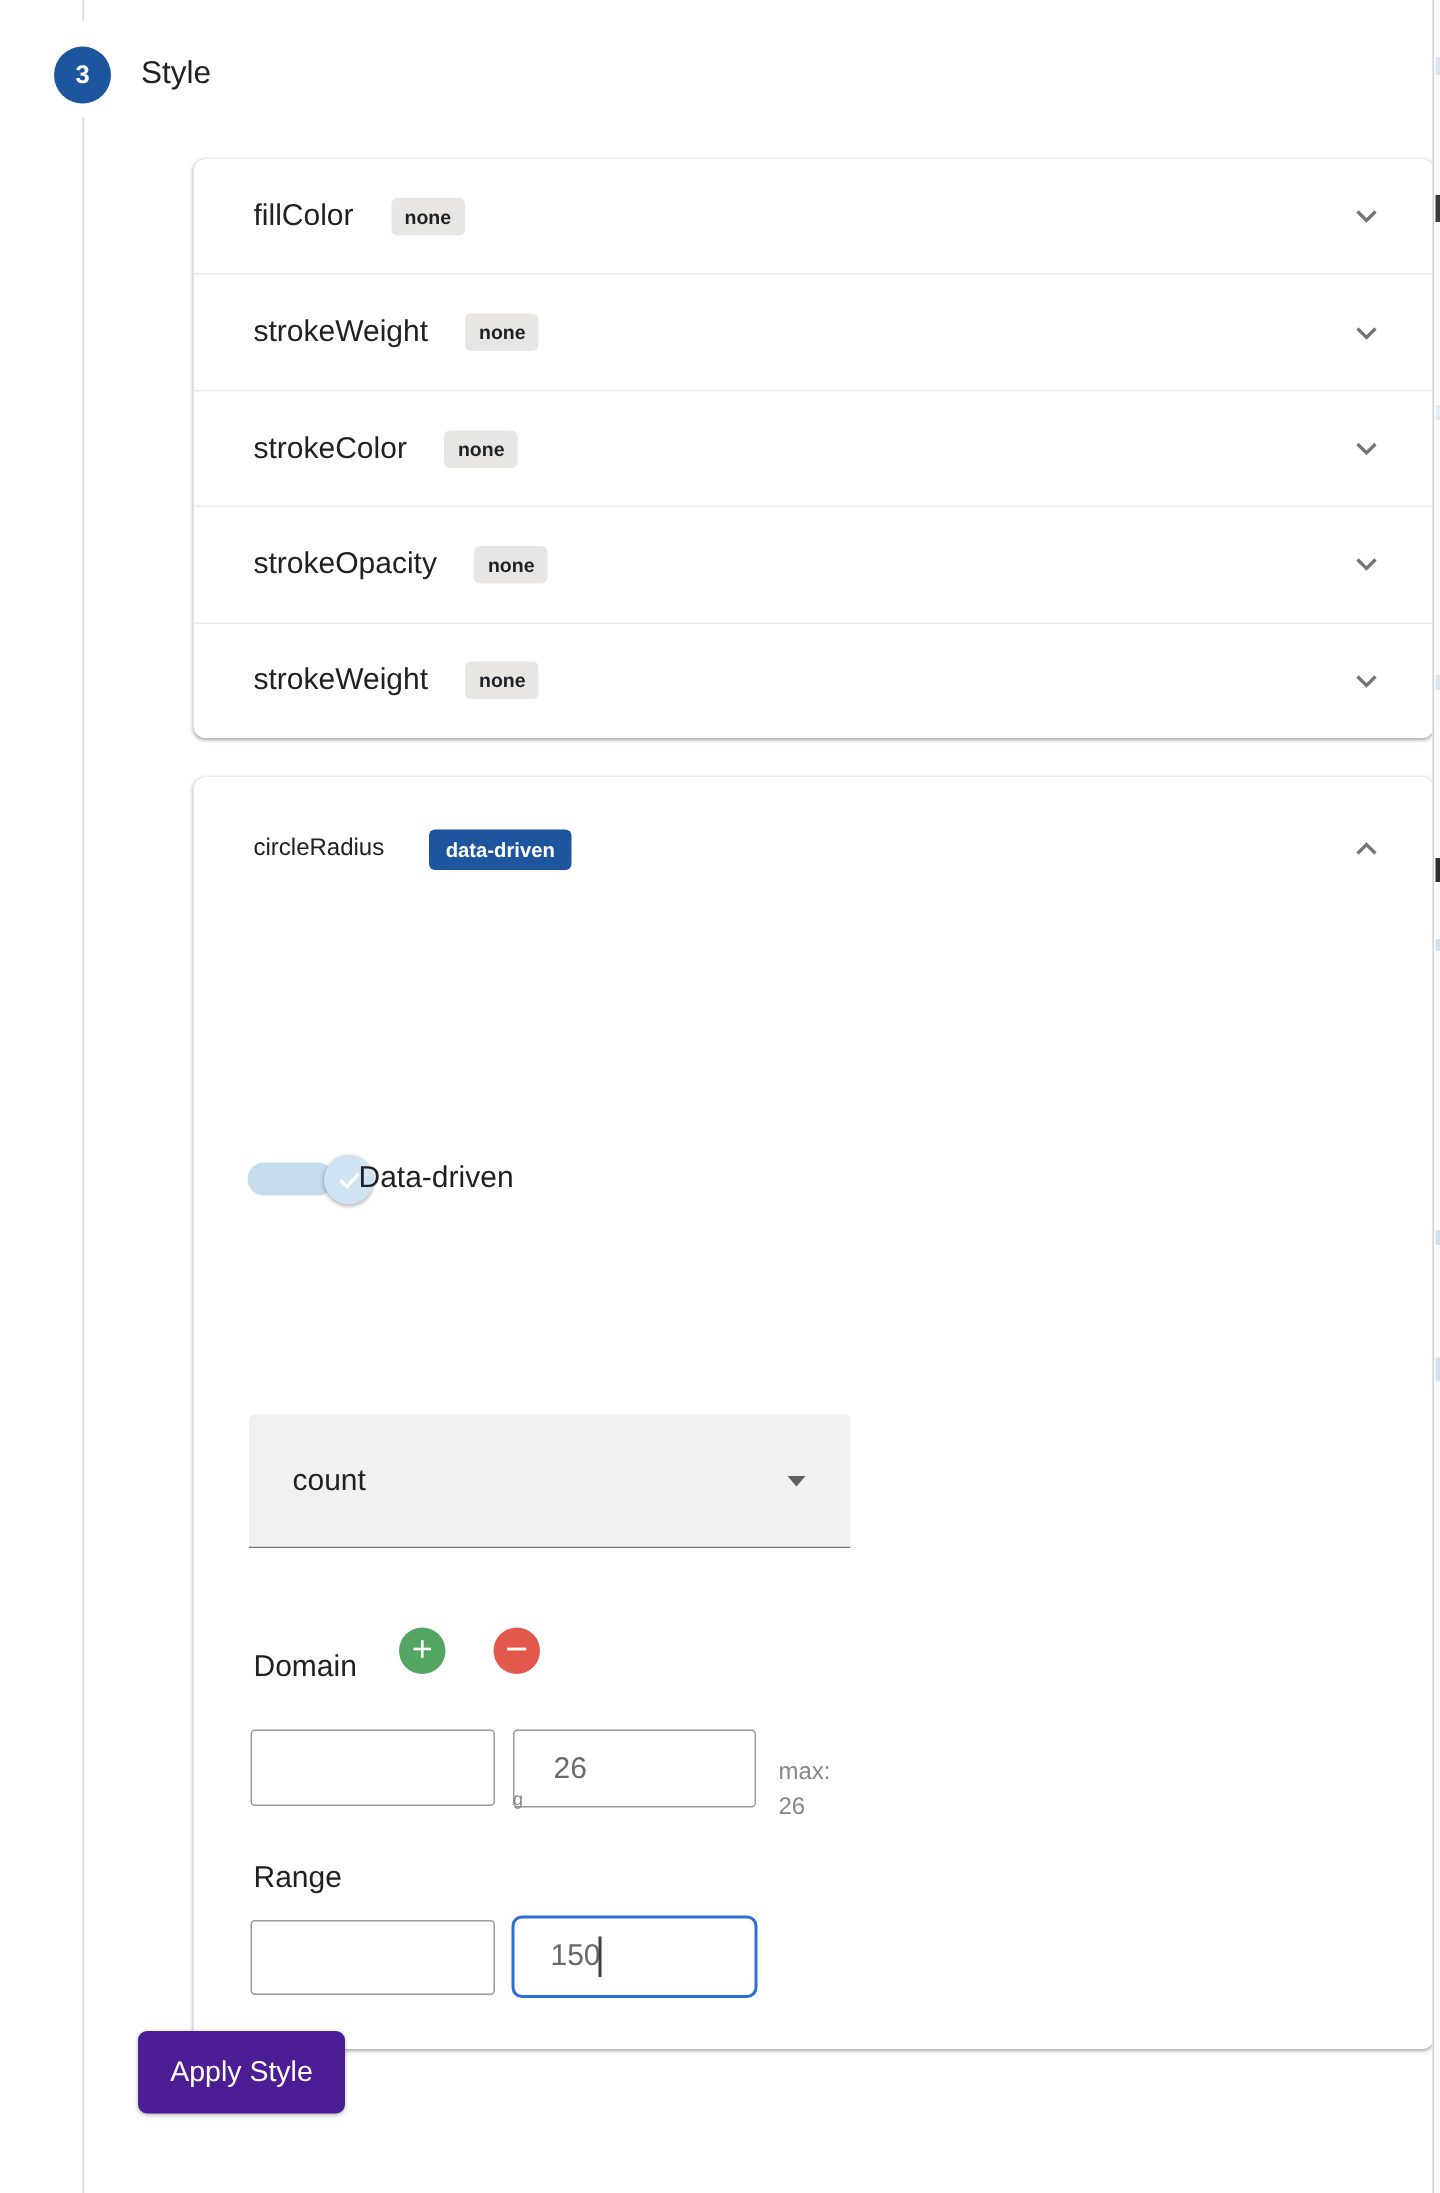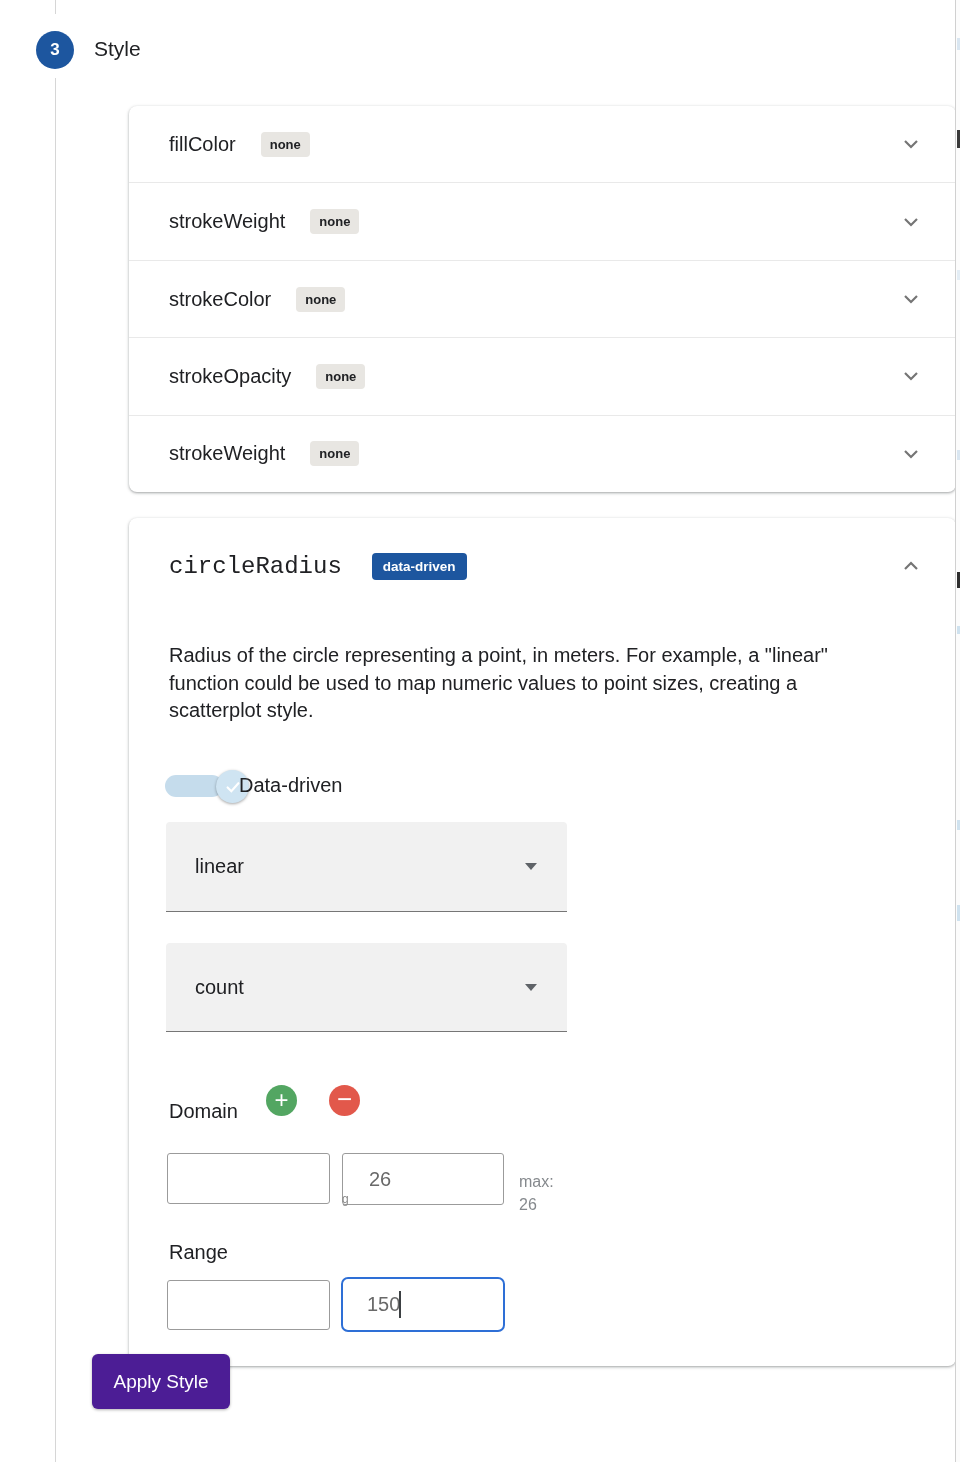--- a/index.html
+++ b/index.html
@@ -41,21 +41,21 @@
     font-size:13px; font-weight:700; padding:5px 9px; border-radius:4px;
   }
   .chev { margin-left:auto; width:24px; height:24px; flex:0 0 24px; }
 
   
   #circle-radius-card { top:518px; height:848px; }
   .cr-header {
     position:absolute; left:0; top:0; right:0; height:96px;
     display:flex; align-items:center; padding:0 33px 0 40px;
   }
-  .cr-title { font-size:24px; color:#202124;font-family:Liberation Mono, monospace; }
+  .cr-title { font-size:16px; color:#202124; }
   .dd-badge {
     margin-left:30px; background:#1d569f; color:#ffffff;
     font-size:13.5px; font-weight:700; padding:6px 11px; border-radius:4px;
   }
   .cr-desc {
     position:absolute; left:40px; top:124px; width:716px;
     font-size:20px; line-height:27.5px; color:#202124;
   }
   
   .toggle-wrap { position:absolute; left:36px; top:251px; width:160px; height:35px; cursor:pointer; }
@@ -193,36 +193,31 @@
 <div class="card" id="circle-radius-card">
 
   <div class="cr-header">
     <span class="cr-title">circleRadius</span>
     <span class="dd-badge">data-driven</span>
     <svg class="chev" viewBox="0 0 24 24">
         <path d="M6 15l6-6 6 6" fill="none" stroke="#757575" stroke-width="2.2"></path>
       </svg>
   </div>
 
-  <div class="cr-desc">Radius of the circle representing a point, in meters. For example, a "linear" function could be used to map numeric values to point sizes, creating a scatterplot style.</div>
 
   <div class="toggle-wrap">
     <div class="toggle-track"></div>
     <div class="toggle-thumb">
       <svg width="20" height="20" viewBox="0 0 24 24">
           <path d="M5.5 12.5l4.5 4.5 8.5-9.5" fill="none" stroke="#ffffff" stroke-width="2.6" stroke-linecap="round"></path>
         </svg>
     </div>
   </div>
   <div class="toggle-label">Data-driven</div>
 
-  <div class="mselect" id="function-select">
-    <span class="sel-value">linear</span>
-    <span class="sel-caret"></span>
-  </div>
 
   <div class="mselect" id="field-select">
     <span class="sel-value">count</span>
     <span class="sel-caret"></span>
   </div>
 
   <div class="section-label" id="domain-label">Domain</div>
   <button class="round-btn" id="domain-add-btn">
       <span>+</span>
     </button>

